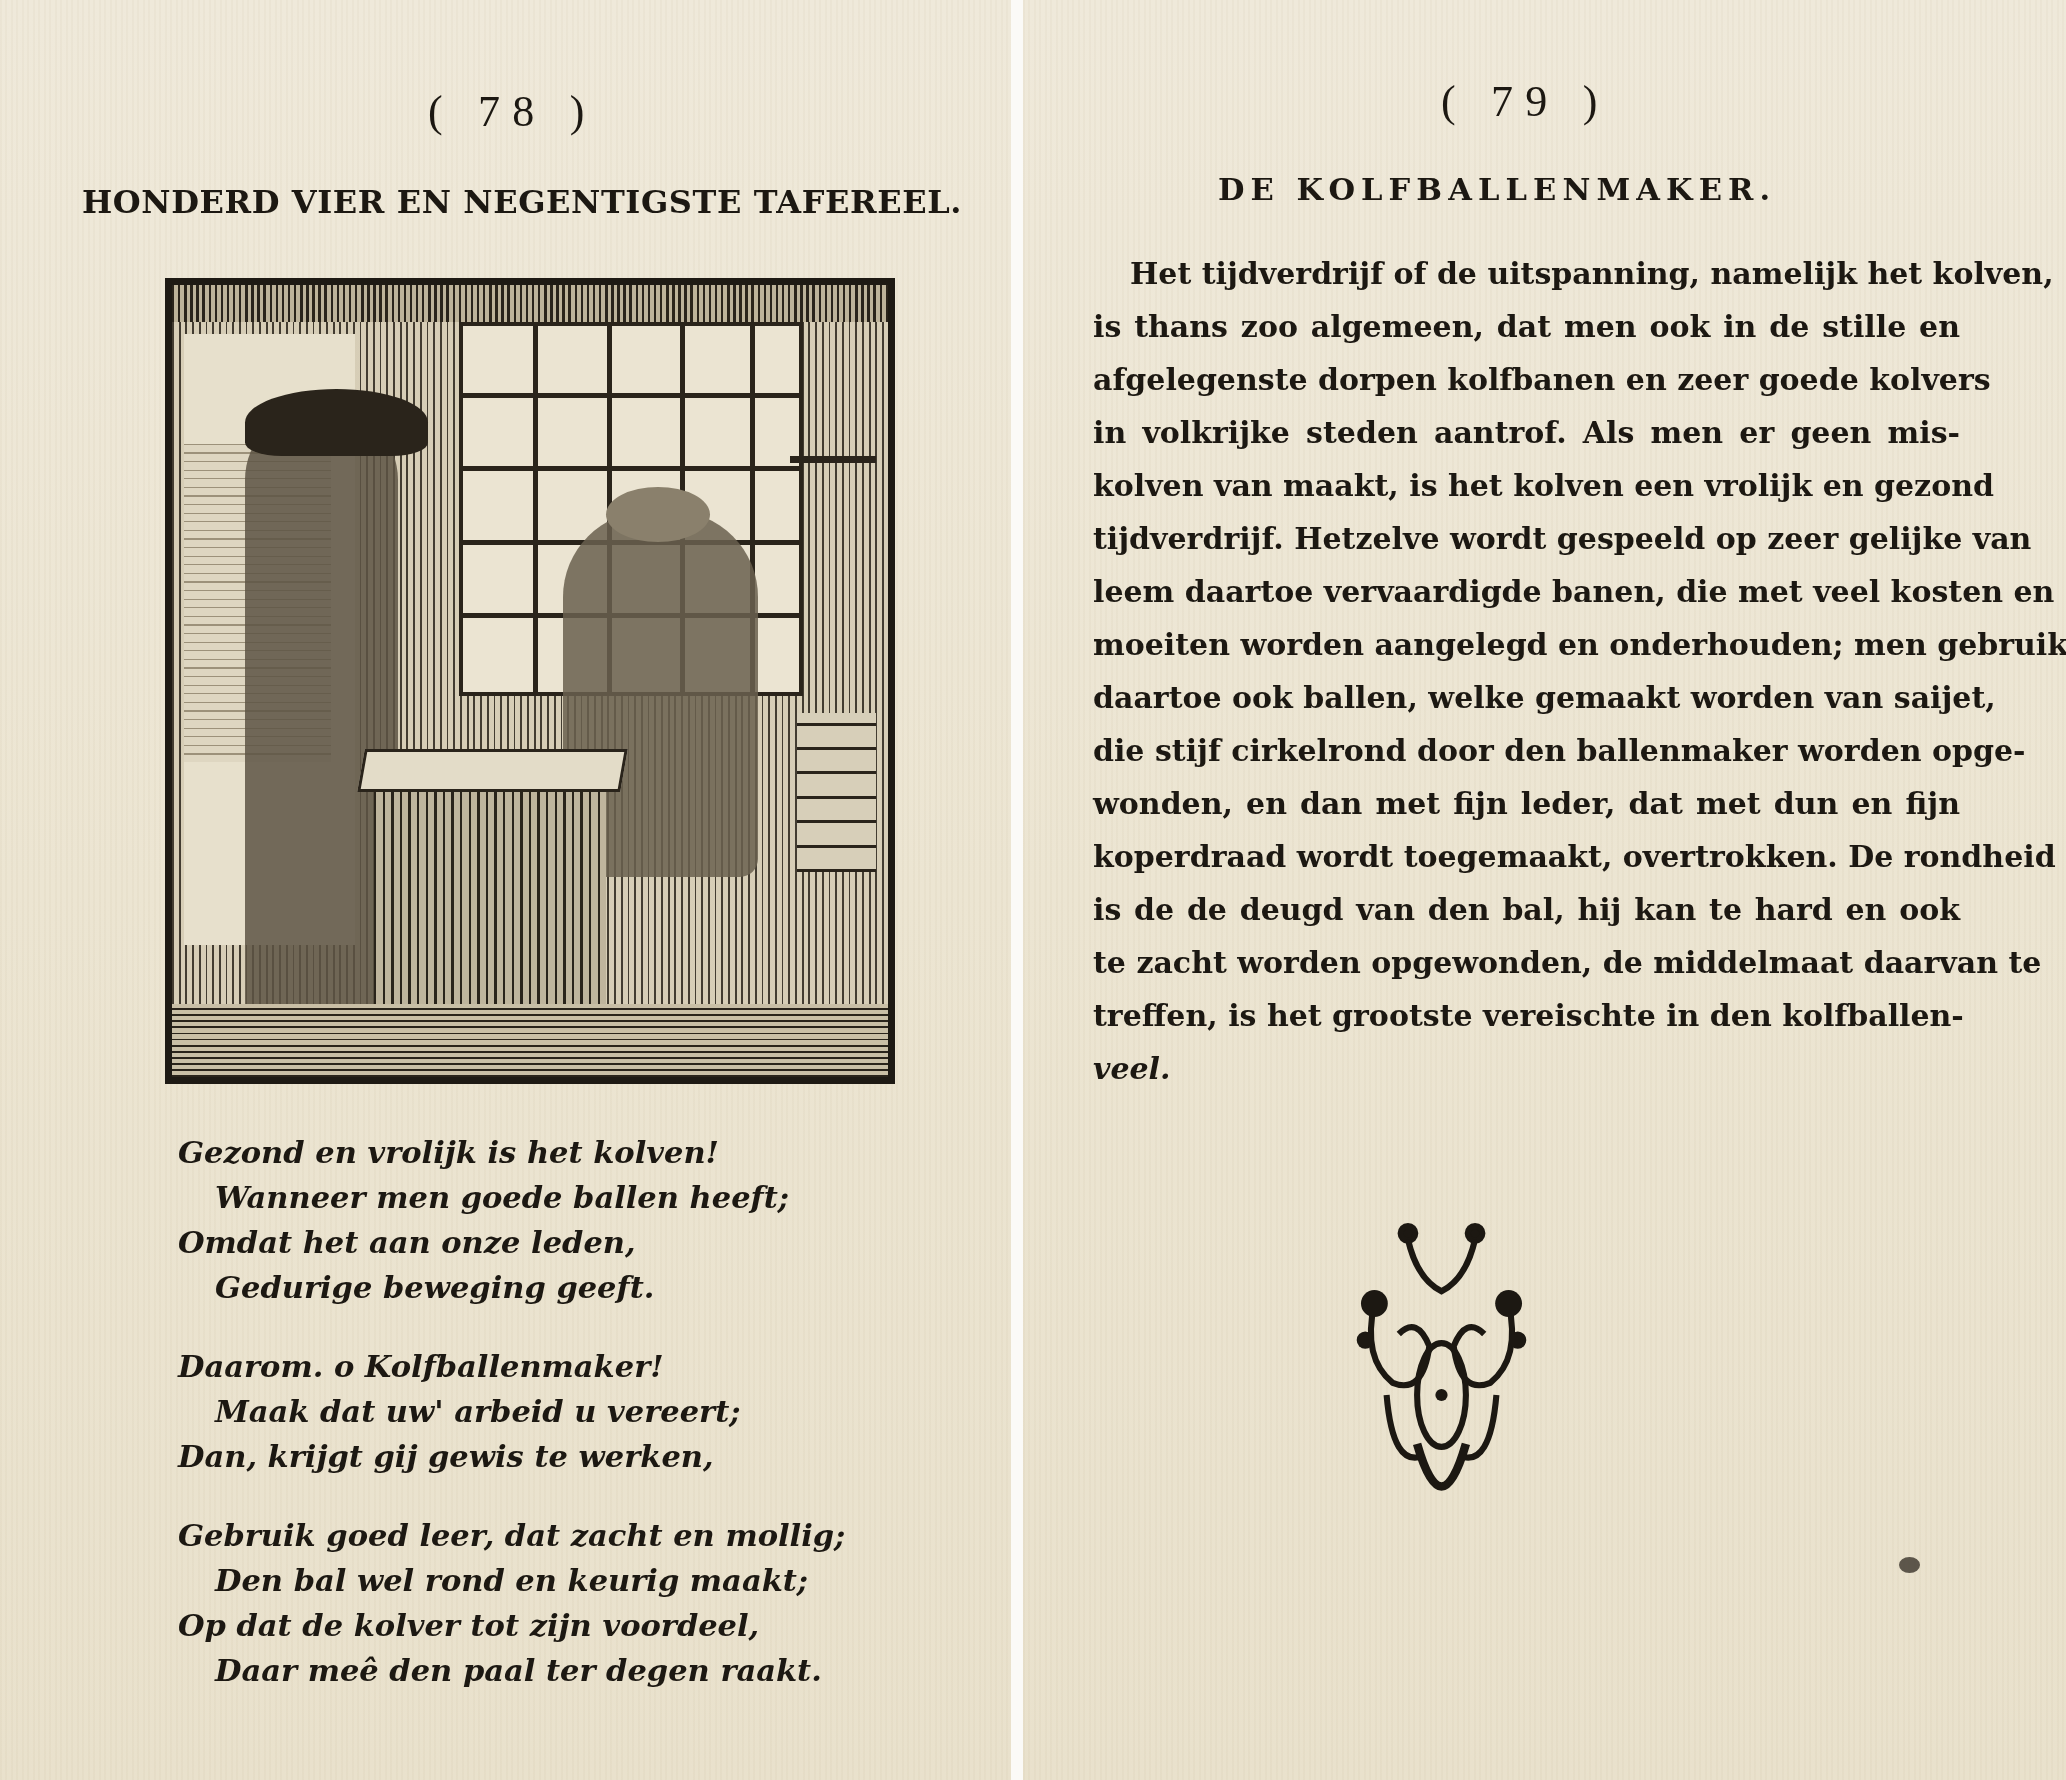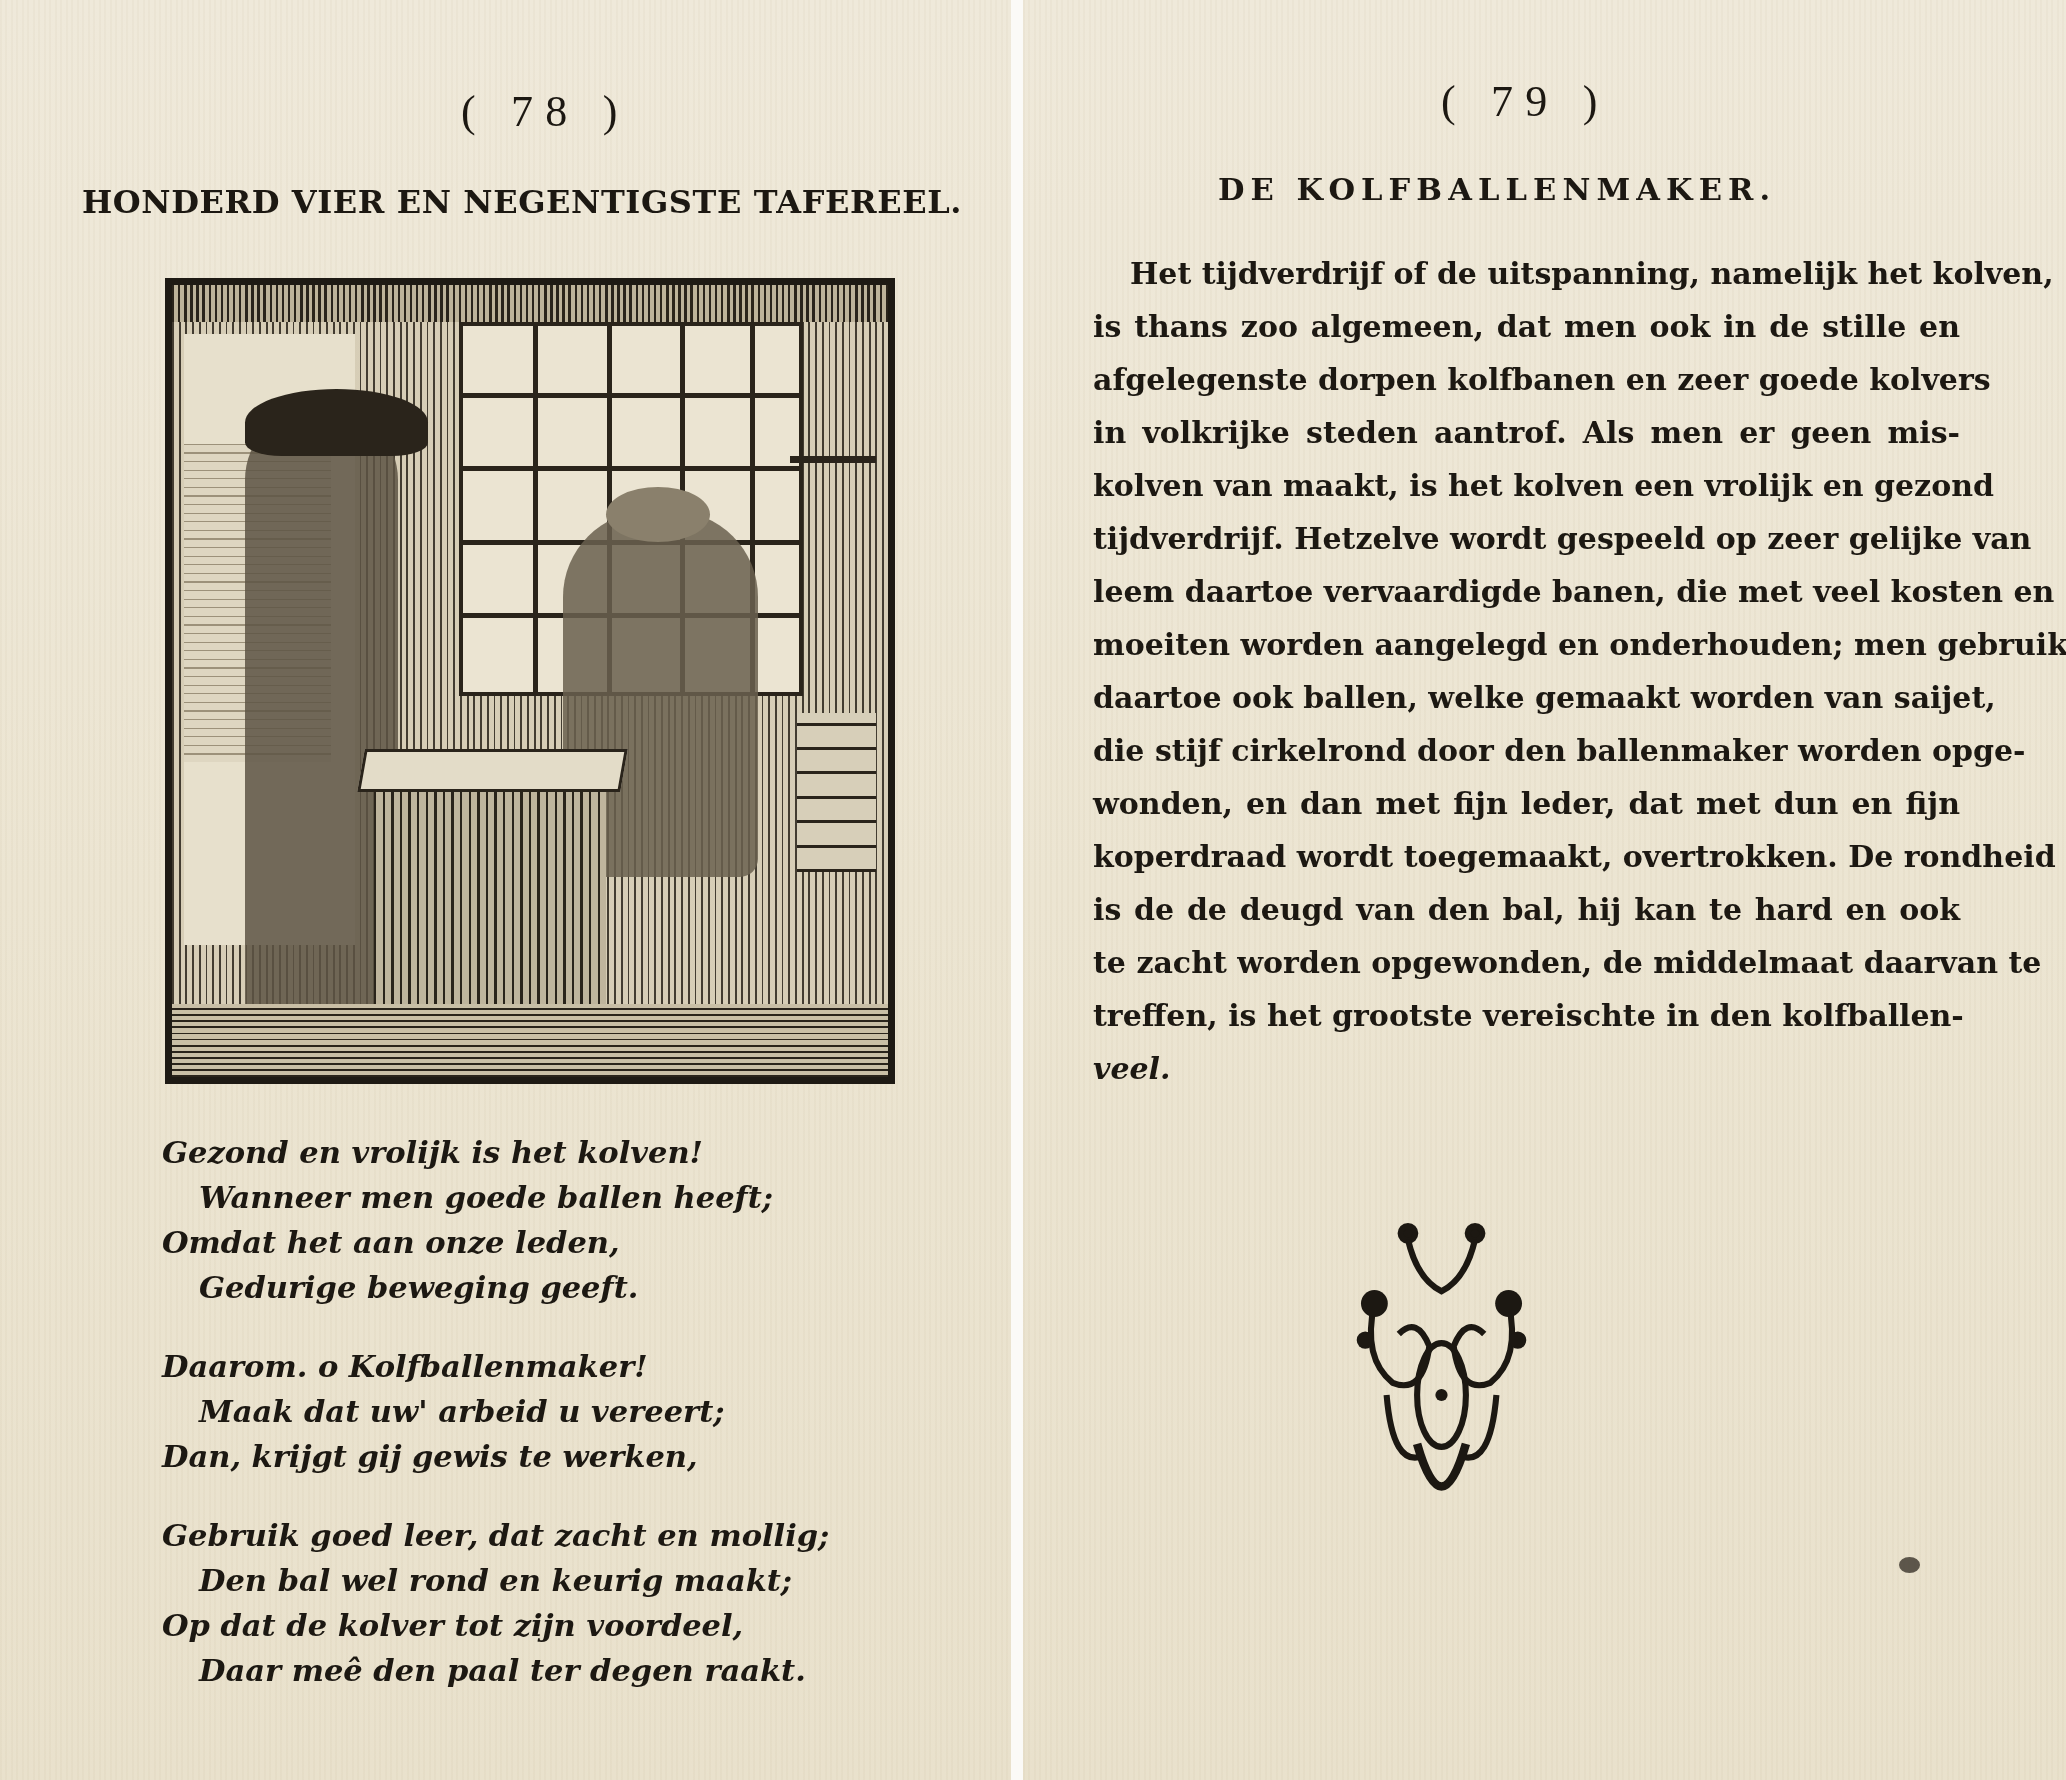--- a/index.html
+++ b/index.html
@@ -11,21 +11,21 @@
     position:absolute; top:0; height:1781px;
     background:
       repeating-linear-gradient(90deg, rgba(160,140,100,0.05) 0 1.8px, rgba(255,255,255,0) 1.8px 5.5px),
       linear-gradient(180deg, #efe9da 0%, #ece5d2 50%, #e9e1cc 100%);
   }
   .page-left { left:0; width:1011px; }
   .page-right { left:1023px; width:1043px; }
   .gutter { position:absolute; left:1011px; top:0; width:12.2px; height:1781px; background:#fbfaf7; }
 
   .pagenum { position:absolute; font-size:44px; letter-spacing:12.2px; font-family:"Liberation Serif", serif; }
-  .pn-left { left:461px; top:86px;text-align:right; }
+  .pn-left { left:428px; top:86px;text-align:right; }
   .pn-right { left:1441px; top:76px; }
 
   .heading {
     position:absolute; font-family:"DejaVu Serif", serif; font-weight:bold;
     font-size:30.5px; letter-spacing:0.6px; white-space:nowrap;
   }
   .h-left { left:82px; top:183px; font-size:32px; }
   .h-right { left:1206px; top:171px; letter-spacing:6.1px;margin-left:12px; }
 
   
@@ -46,21 +46,21 @@
   .wc-figure-seated { position:absolute; left:391px; top:226px; width:195px; height:366px; background:#6a604f; border-radius:86px 86px 18.3px 18.3px; opacity:.85; }
   .wc-cap { position:absolute; left:434px; top:202px; width:104px; height:55px; background:#8a806c; border-radius:50%; }
   .wc-table { position:absolute; left:189px; top:464px; width:257px; height:37px; background:#e3dcc8; border:3.7px solid #2a241b; transform:skewX(-10deg); }
   .wc-table-legs { position:absolute; left:202px; top:507px; width:232px; height:232px; background:repeating-linear-gradient(90deg,#2a241b 0 2.4px,#bfb59d 2.4px 8.6px); }
   .wc-floor { position:absolute; left:0; right:0; bottom:0; height:73px; background:repeating-linear-gradient(0deg,#2a241b 0 1.8px,#c9bfa6 1.8px 6.1px); }
   .wc-barrel { position:absolute; right:12.2px; top:428px; width:79px; height:159px; background:repeating-linear-gradient(0deg,#2a241b 0 3.1px,#d7cfb9 3.1px 24.4px); }
   .wc-shelf { position:absolute; right:12.2px; top:171px; width:86px; height:7.3px; background:#2a241b; }
 
   
   .poem { position:absolute; left:162px; top:1130px; font-style:italic; font-weight:bold; font-size:30.5px; line-height:45px; }
-  .poem .line { white-space:nowrap; }
+  .poem .line { white-space:nowrap;margin-left:16px; }
   .poem .indent { padding-left:37px; }
   .poem .stanza { margin-bottom:34px; }
 
   
   .prose { position:absolute; left:1093px; top:247px; width:867px; font-size:30px; line-height:53px; font-weight:bold; }
   .prose .pline { text-align:justify; text-align-last:justify; white-space:nowrap; height:53px; }
   .prose .pline.first { padding-left:37px; }
   .prose .pline.last { text-align-last:left; }
 
   

